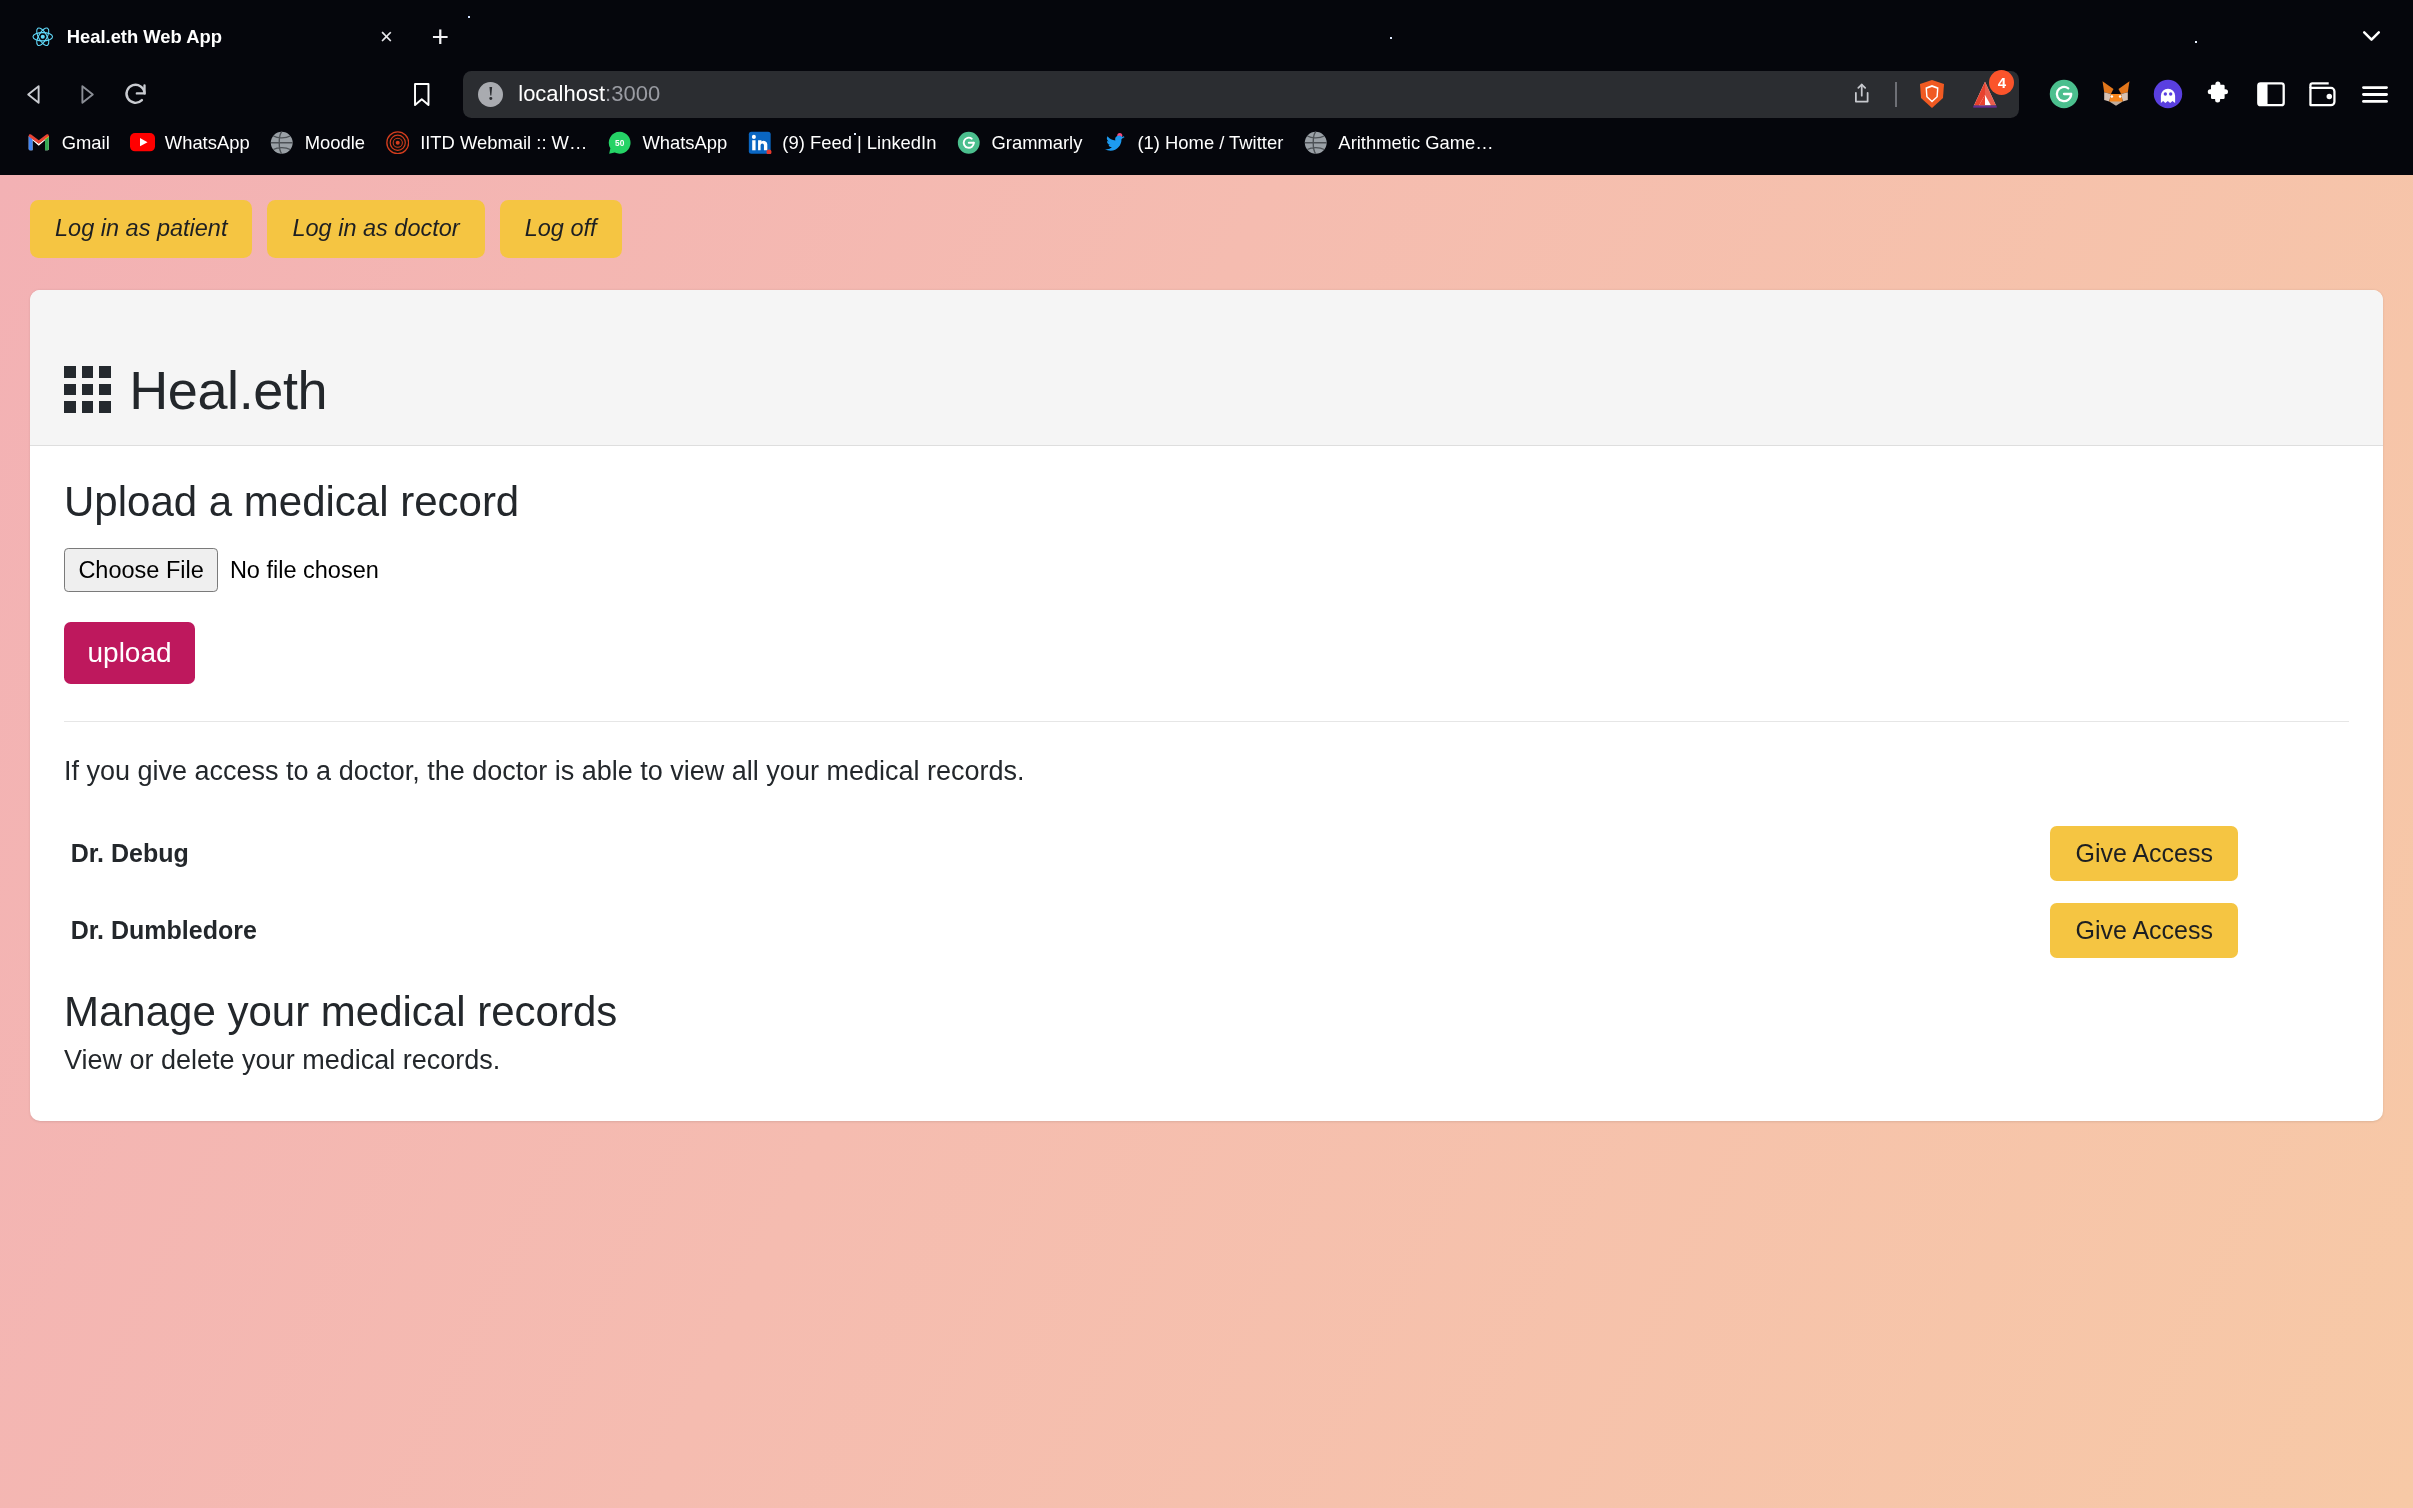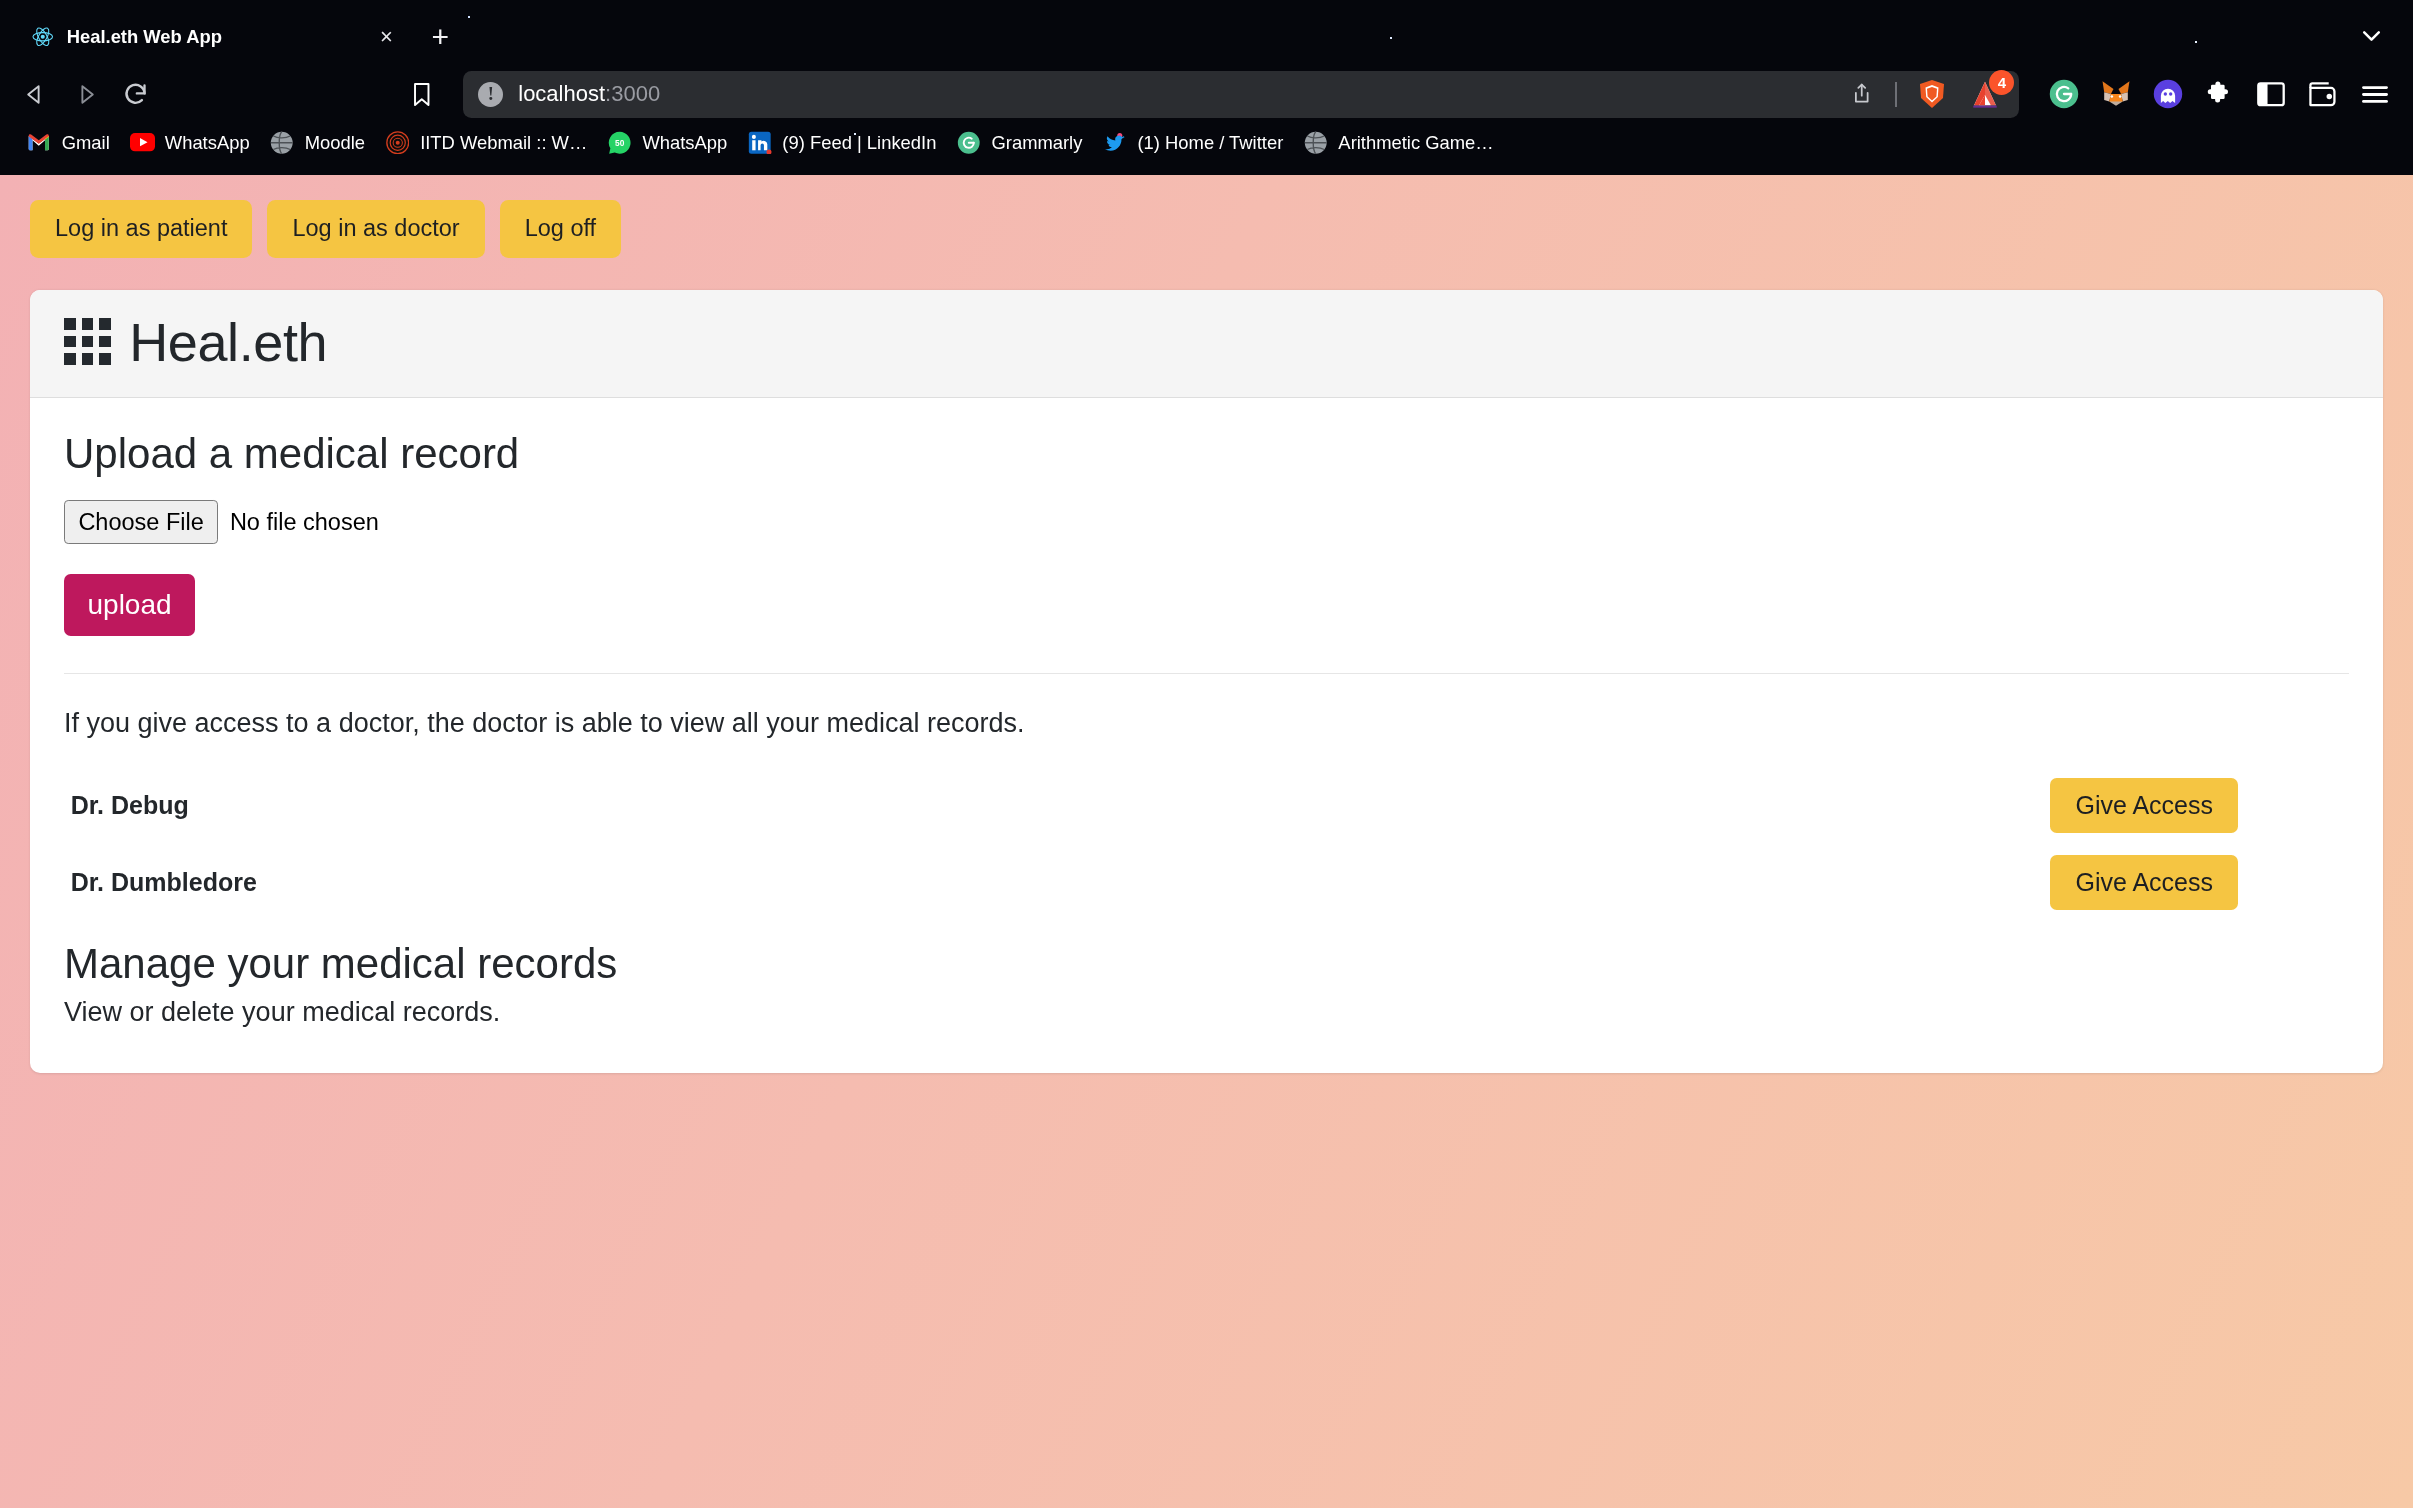--- a/index.html
+++ b/index.html
@@ -254,38 +254,40 @@
   }
   .auth-btn {
     background: #f5c542;
     color: #1d1f22;
     border: none;
     border-radius: 8.4px;
     font-size: 23.5px;
     font-family: "Liberation Sans", sans-serif;
     padding: 17px 25px;
     line-height: 1;
+    font-style: italic;
   }
 
   .card {
     margin: 32px 30px 0 30px;
     background: #ffffff;
     border-radius: 10px;
     overflow: hidden;
     box-shadow: 0 0.8px 2.5px rgba(0,0,0,0.10);
   }
   .card-header {
     background: #f5f5f5;
     border-bottom: 1.7px solid #dedede;
     padding: 25px 34px 28.5px 34px;
   }
   .brand-row {
     display: flex;
     align-items: center;
     gap: 18.4px;
+    margin-top: 48px;
   }
   .grid-icon {
     display: grid;
     grid-template-columns: repeat(3, 11.7px);
     grid-template-rows: repeat(3, 11.7px);
     gap: 5.9px;
     flex: none;
   }
   .grid-icon i { background: #24292e; display: block; }
   .brand-title {

